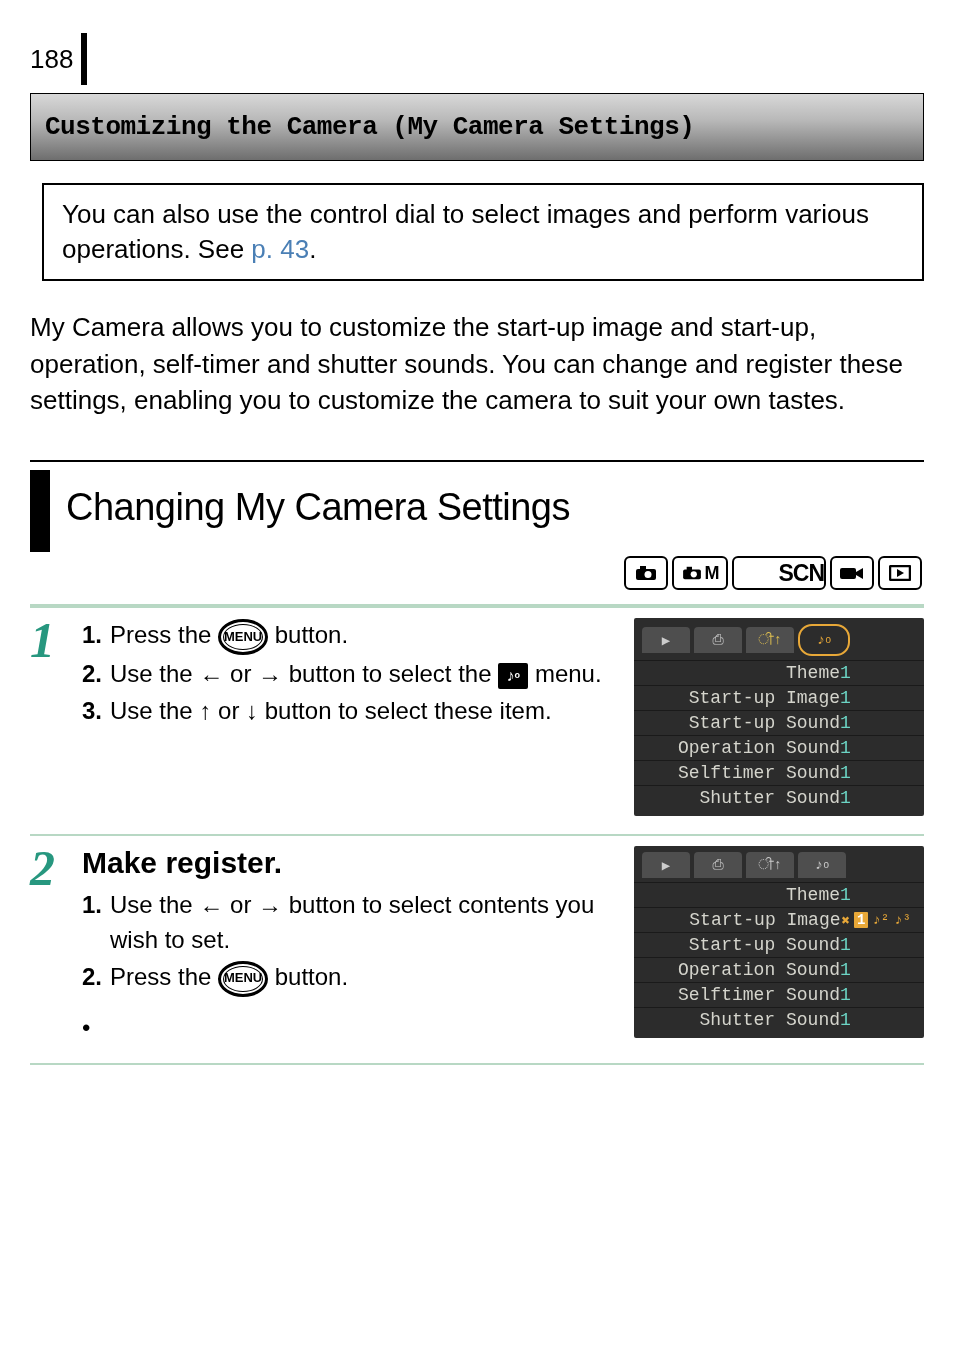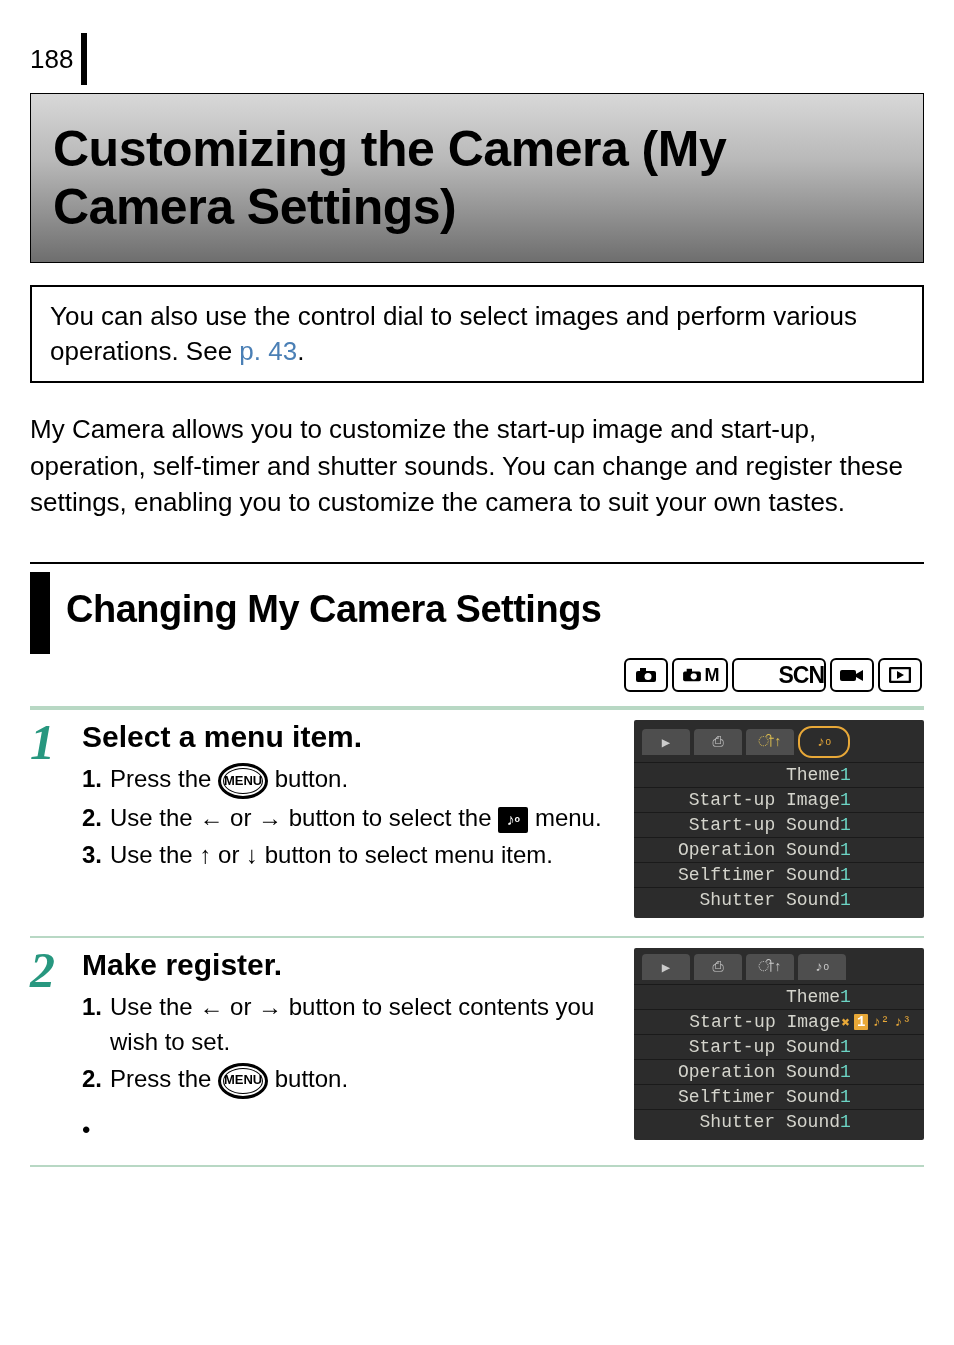--- a/index.html
+++ b/index.html
@@ -27,28 +27,28 @@
     margin-left: 8px;
     margin-bottom: -10px;
   }
   .title-bar {
     margin: 10px 30px 0 30px;
     background: linear-gradient(#d8d8d8, #b8b8b8 40%, #6e6e6e);
     border: 1px solid #000;
     padding: 14px 10px;
   }
   .title-bar h1 {
-    margin: 12px;
-    font-size: 50px;
+    margin: 4px;
+    font-size: 26px;
     font-weight: 900;
-    font-family: Liberation Sans, sans-serif;
+    font-family: Liberation Mono, monospace;
     letter-spacing: -0.5px;
   }
   .note-box {
-    margin: 22px 30px 0 30px;
+    margin: 22px 30px 0 42px;
     border: 2px solid #000;
     padding: 12px 18px;
     font-size: 26px;
     line-height: 1.35;
   }
   .link {
     color: #4a7fb5;
   }
   .body-text {
     margin: 28px 30px 0 30px;
@@ -68,21 +68,21 @@
   }
   .section-header-bar {
     width: 20px;
     background: #000;
     align-self: stretch;
     min-height: 82px;
   }
   .section-header h2 {
     margin: 0 0 8px 16px;
     font-size: 38px;
-    font-weight: 700;
+    font-weight: 400;
     letter-spacing: -0.5px;
   }
   .mode-icons {
     display: flex;
     justify-content: flex-end;
     gap: 4px;
     margin-top: 4px;
     padding-right: 2px;
   }
   .mode-icon {
@@ -309,38 +309,37 @@
         </svg>
     </span>
   </div>
 </div>
 
 <div class="steps">
 
   <div class="step-row">
     <div class="step-num">1</div>
     <div class="step-content">
-      <div class="step-title">Select a menu item.</div>
       <div class="step-list">
         <div class="step-list-item">
           <span class="num">1.</span>
           <span class="txt">
             <span>Press the </span><span class="menu-btn">MENU</span><span> button.</span>
           </span>
         </div>
         <div class="step-list-item">
           <span class="num">2.</span>
           <span class="txt">
             <span>Use the </span><span class="arrow">←</span><span> or </span><span class="arrow">→</span><span> button to select the </span><span class="my-camera-icon">♪<sub style="font-size:9px">o</sub></span><span> menu.</span>
           </span>
         </div>
         <div class="step-list-item">
           <span class="num">3.</span>
           <span class="txt">
-            <span>Use the </span><span class="arrow">↑</span><span> or </span><span class="arrow">↓</span><span> button to select menu item.</span>
+            <span>Use the </span><span class="arrow">↑</span><span> or </span><span class="arrow">↓</span><span> button to select these item.</span>
           </span>
         </div>
       </div>
     </div>
     <div class="shot">
       <div class="camera-screen">
         <div class="cs-tabs">
           <span class="cs-tab">▶</span>
           <span class="cs-tab">⎙</span>
           <span class="cs-tab yellow">ੀ↑</span>

